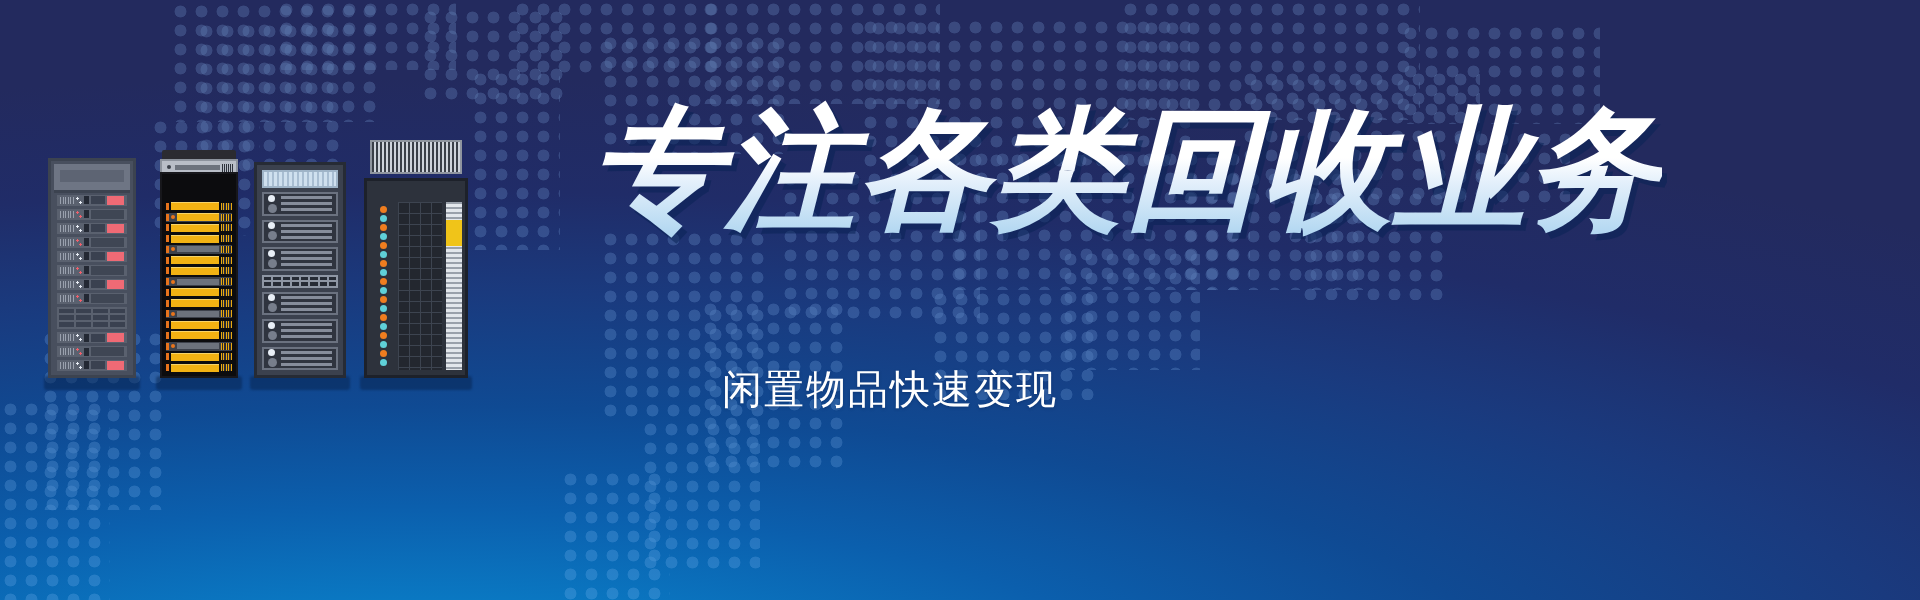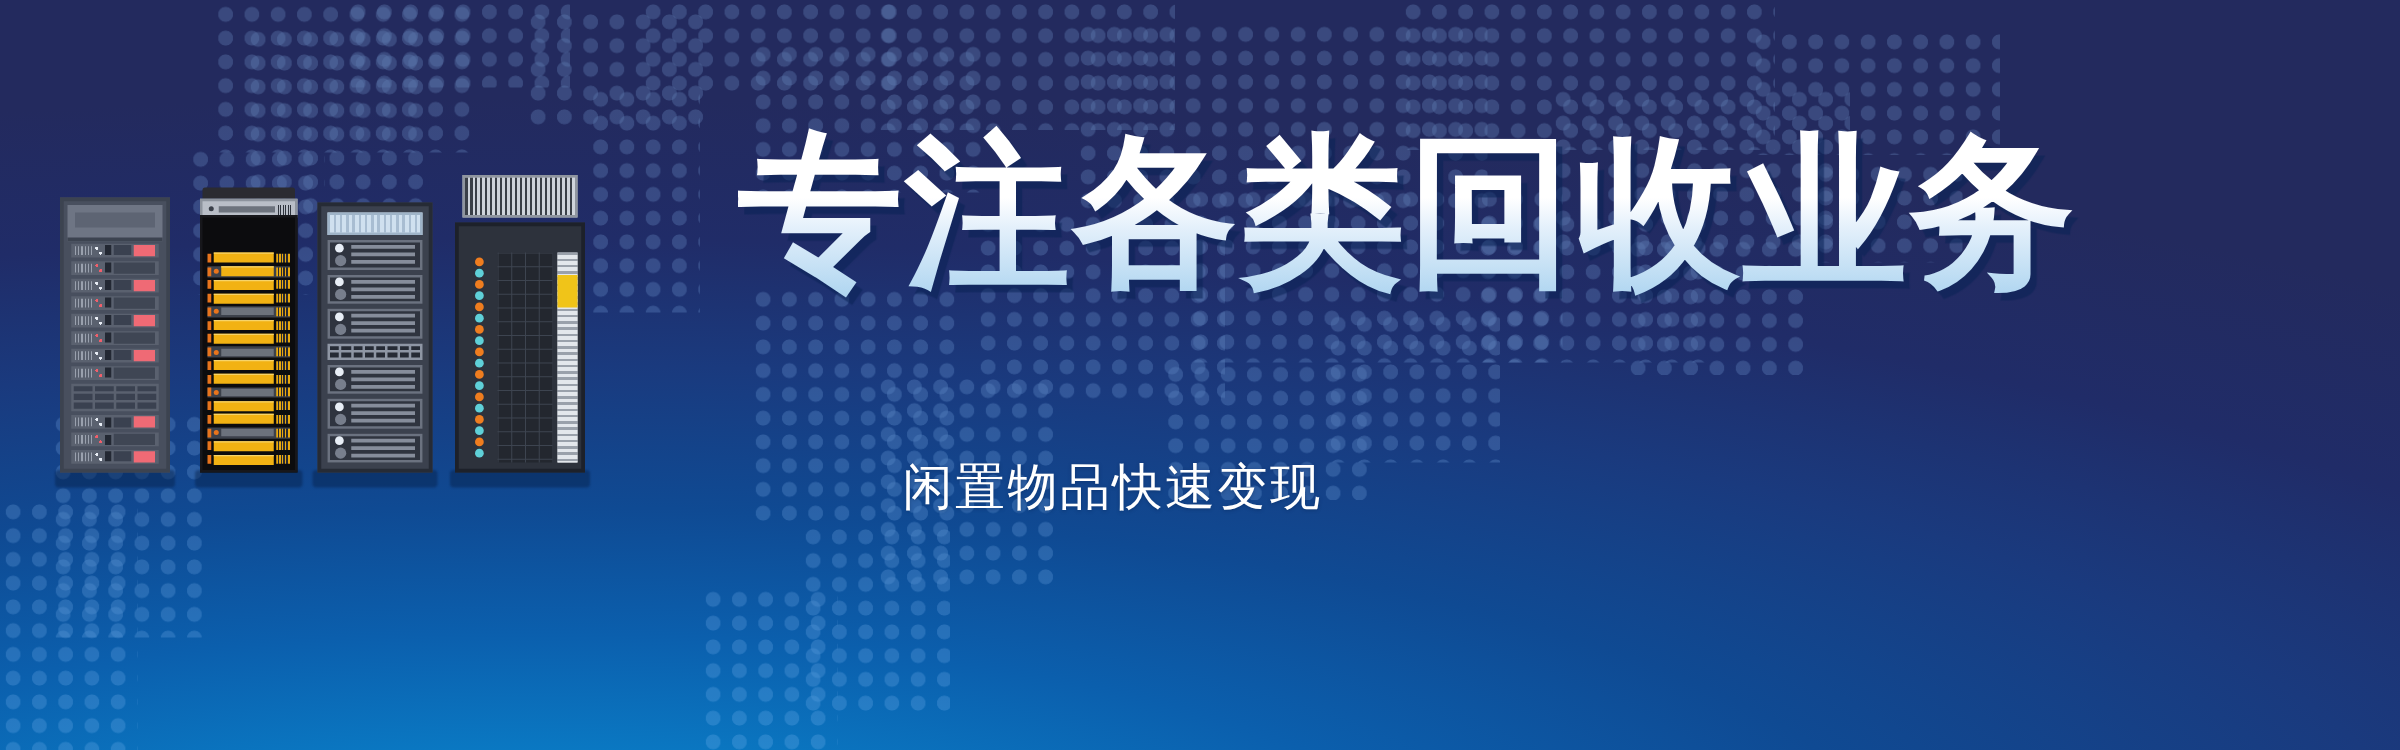--- a/index.html
+++ b/index.html
@@ -117,20 +117,21 @@
     font-weight:bold;
     letter-spacing:2px;
     line-height:1.12;
     white-space:nowrap;
     background:linear-gradient(180deg,#ffffff 0%,#ffffff 42%,#e4f0fb 58%,#a8d2ef 100%);
     -webkit-background-clip:text;
     background-clip:text;
     color:transparent;
     -webkit-text-fill-color:transparent;
     filter:drop-shadow(5px 6px 0 rgba(10,35,85,.55));
+    font-style:italic;
   }
 
   
   #subtitle {
     position:absolute;
     left:722px; top:362px;
     font-size:40px;
     color:#ffffff;
     letter-spacing:2px;
     white-space:nowrap;

